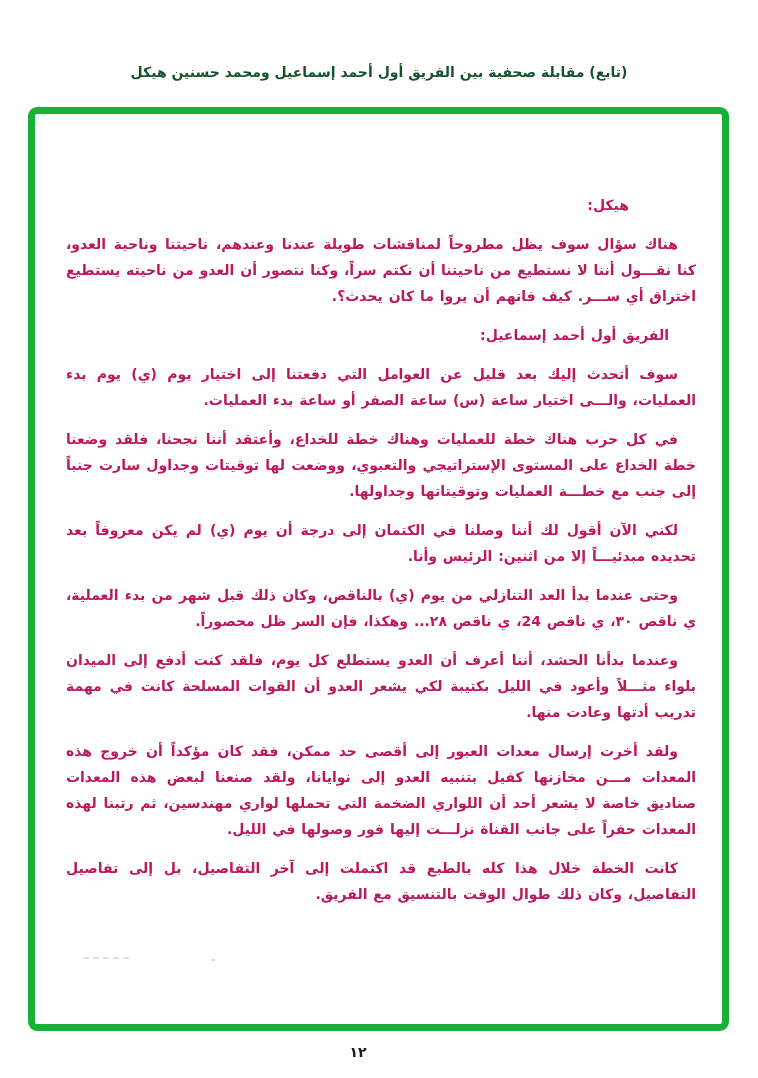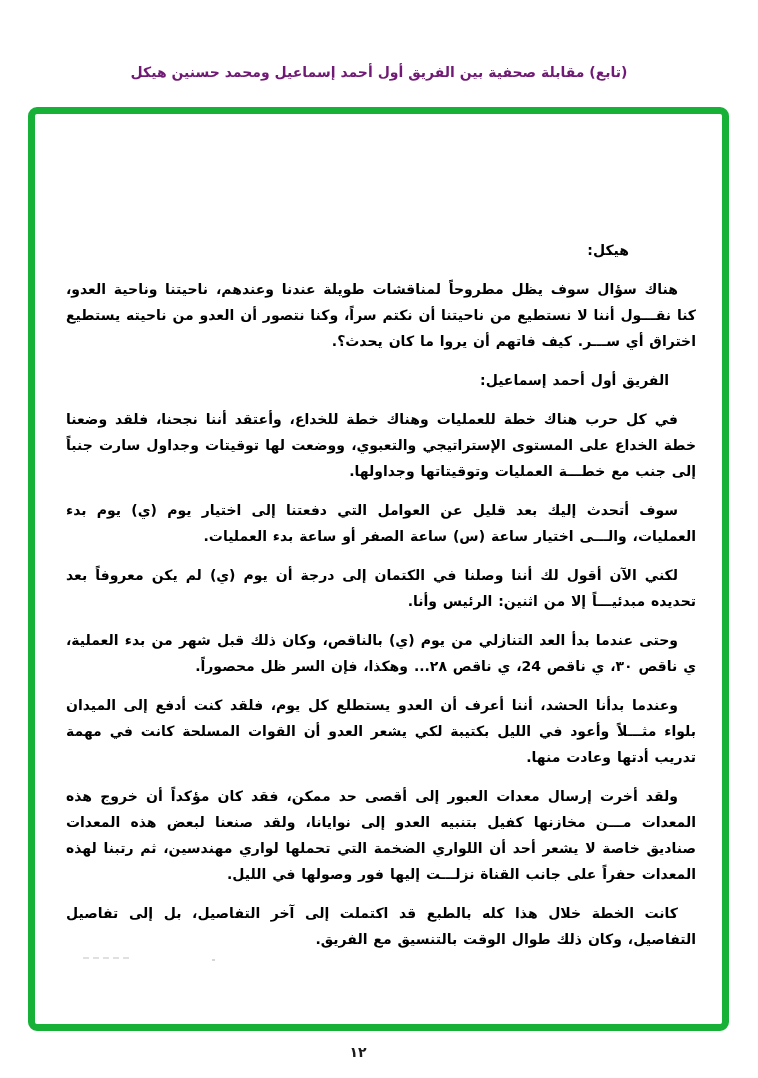--- a/index.html
+++ b/index.html
@@ -16,39 +16,38 @@
     direction: rtl;
   }
   .doc-header {
     position: absolute;
     top: 64px; left: 0;
     width: 100%;
     text-align: center;
     direction: rtl;
     font-weight: bold;
     font-size: 14px;
-    color: #701a75;
+    color: #14532d;
     letter-spacing: 0.2px;
   }
   .frame {
     position: absolute;
     left: 28px; top: 107px;
     width: 701px; height: 924px;
     border: 7px solid #17b138;
     border-radius: 9px;
     background: #ffffff;
   }
   .content {
     position: absolute;
     top: 0; right: 0;
     width: 100%; height: 100%;
     padding: 78px 26px 0 31px;
     direction: rtl;
-    color: #000000;
-    margin-top: 45px;
+    color: #be185d;
   }
   .speaker, .para {
     font-size: 14px;
     font-weight: bold;
     line-height: 26px;
     margin-bottom: 13px;
     word-spacing: 1px;
   }
   .para {
     text-align: justify;
@@ -89,23 +88,23 @@
   <div class="frame" style="border-color:#17b138">
 
     <div class="content">
 
       <p class="speaker indent-lg">هيكل:</p>
 
       <p class="para">هناك سؤال سوف يظل مطروحاً لمناقشات طويلة عندنا وعندهم، ناحيتنا وناحية العدو، كنا نقـــول أننا لا نستطيع من ناحيتنا أن نكتم سراً، وكنا نتصور أن العدو من ناحيته يستطيع اختراق أي ســـر. كيف فاتهم أن يروا ما كان يحدث؟.</p>
 
       <p class="speaker indent-sm">الفريق أول أحمد إسماعيل:</p>
 
+      <p class="para">سوف أتحدث إليك بعد قليل عن العوامل التي دفعتنا إلى اختيار يوم (ي) يوم بدء العمليات، والـــى اختيار ساعة (س) ساعة الصفر أو ساعة بدء العمليات.</p>
+
       <p class="para">في كل حرب هناك خطة للعمليات وهناك خطة للخداع، وأعتقد أننا نجحنا، فلقد وضعنا خطة الخداع على المستوى الإستراتيجي والتعبوي، ووضعت لها توقيتات وجداول سارت جنباً إلى جنب مع خطـــة العمليات وتوقيتاتها وجداولها.</p>
-
-      <p class="para">سوف أتحدث إليك بعد قليل عن العوامل التي دفعتنا إلى اختيار يوم (ي) يوم بدء العمليات، والـــى اختيار ساعة (س) ساعة الصفر أو ساعة بدء العمليات.</p>
 
       <p class="para">لكني الآن أقول لك أننا وصلنا في الكتمان إلى درجة أن يوم (ي) لم يكن معروفاً بعد تحديده مبدئيـــاً إلا من اثنين: الرئيس وأنا.</p>
 
       <p class="para">وحتى عندما بدأ العد التنازلي من يوم (ي) بالناقص، وكان ذلك قبل شهر من بدء العملية، ي ناقص ٣٠، ي ناقص 24، ي ناقص ٢٨... وهكذا، فإن السر ظل محصوراً.</p>
 
       <p class="para">وعندما بدأنا الحشد، أننا أعرف أن العدو يستطلع كل يوم، فلقد كنت أدفع إلى الميدان بلواء مثـــلاً وأعود في الليل بكتيبة لكي يشعر العدو أن القوات المسلحة كانت في مهمة تدريب أدتها وعادت منها.</p>
 
       <p class="para">ولقد أخرت إرسال معدات العبور إلى أقصى حد ممكن، فقد كان مؤكداً أن خروج هذه المعدات مـــن مخازنها كفيل بتنبيه العدو إلى نوايانا، ولقد صنعنا لبعض هذه المعدات صناديق خاصة لا يشعر أحد أن اللواري الضخمة التي تحملها لواري مهندسين، ثم رتبنا لهذه المعدات حفراً على جانب القناة نزلـــت إليها فور وصولها في الليل.</p>
 
       <p class="para">كانت الخطة خلال هذا كله بالطبع قد اكتملت إلى آخر التفاصيل، بل إلى تفاصيل التفاصيل، وكان ذلك طوال الوقت بالتنسيق مع الفريق.</p>

